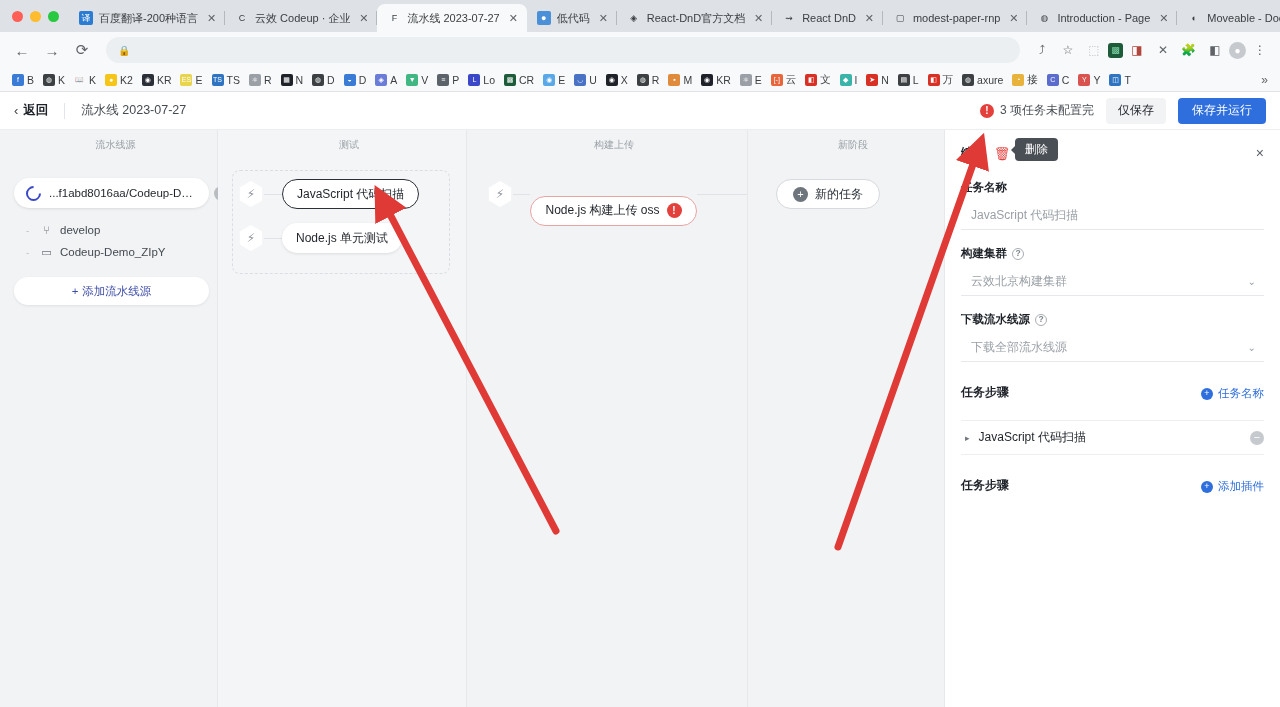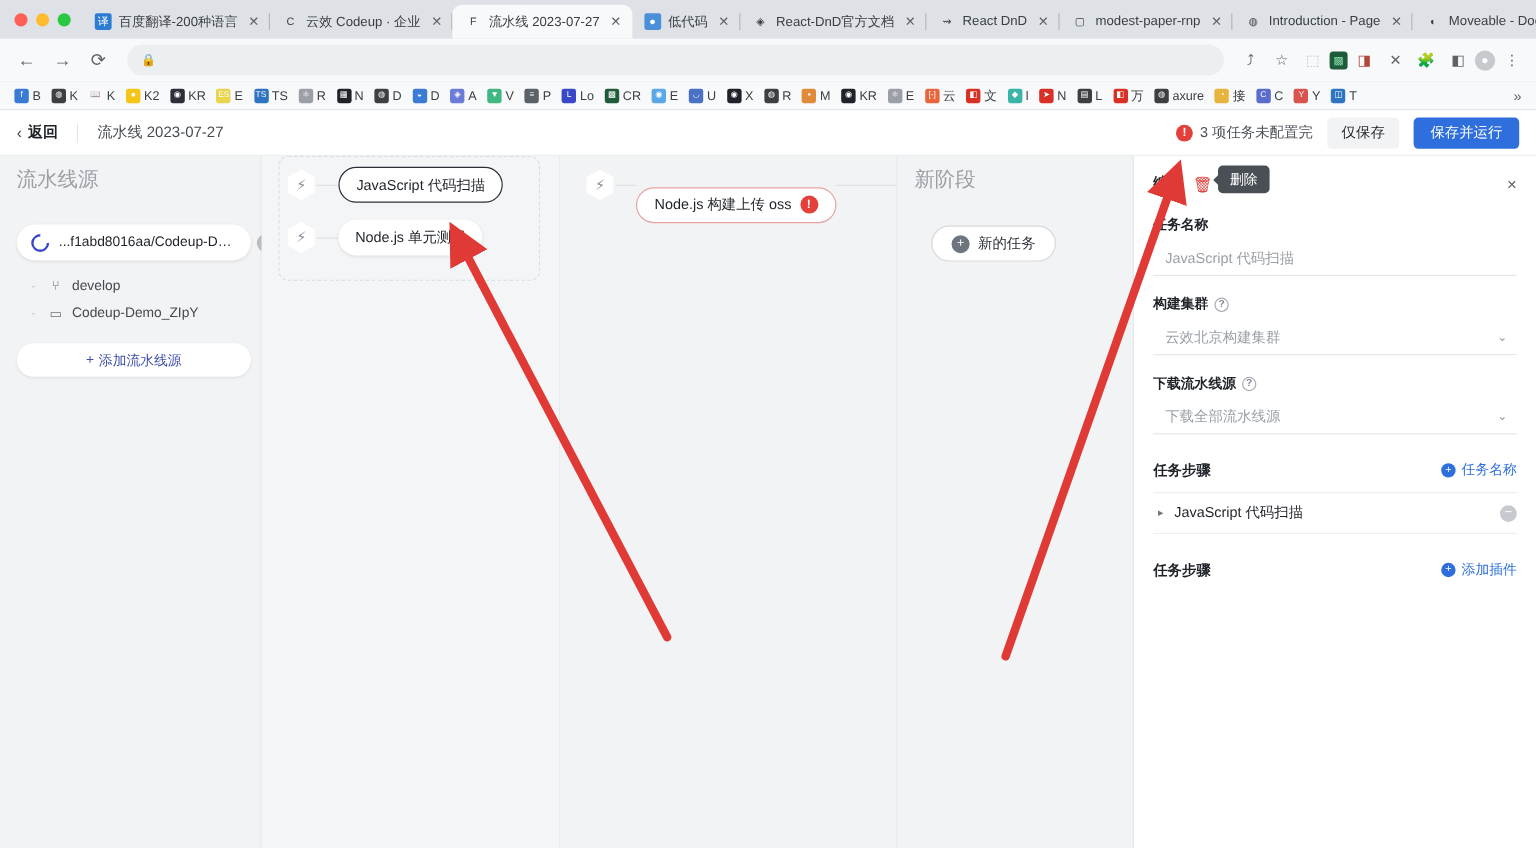--- a/index.html
+++ b/index.html
@@ -125,21 +125,21 @@
     font-size: 12px; color: #fff; display: flex; align-items: center;
   }
 
   
   .canvas { position: relative; height: 587px; display: flex; }
 
   .lane {
     position: relative; border-right: 1px solid #e6e8eb; height: 587px;
     padding-top: 8px; flex: 0 0 auto;
   }
-  .lane-title { font-size: 17px; color: #9aa0a6; padding-left: 14px; margin-bottom: 26px; }
+  .lane-title { font-size: 10px; color: #9aa0a6; padding-left: 14px; margin-bottom: 26px; text-align: center; }
 
   .lane-src   { width: 218px; background: #f1f3f5; }
   .lane-test  { width: 249px; background: #f4f5f7; }
   .lane-build { width: 281px; background: #f1f3f5; }
   .lane-new   { width: 197px; background: #f1f3f5; }
 
   
   .src-card {
     margin: 0 8px 0 14px; height: 30px; background: #fff; border-radius: 15px;
     display: flex; align-items: center; gap: 8px; padding: 0 12px;
@@ -234,21 +234,21 @@
     color: #80858b; font-size: 8.5px; display: inline-flex; align-items: center;
     justify-content: center; line-height: 1;
   }
   .finput {
     height: 28px; border-bottom: 1px solid #e6e8eb; display: flex;
     align-items: center; padding: 0 2px 0 10px; font-size: 12px; color: #9aa0a6;
   }
   .finput .caret { margin-left: auto; color: #9aa0a6; font-size: 10px; padding-right: 6px; }
 
   .sec-hdr {
-    display: flex; align-items: flex-start; margin-top: 22px; padding-bottom: 9px;
+    display: flex; align-items: flex-end; margin-top: 22px; padding-bottom: 19px;
     border-bottom: 1px solid #eceef0;
   }
   .sec-title { font-size: 12px; font-weight: 700; color: #1f2329; }
   .sec-action { margin-left: auto; display: flex; align-items: center; gap: 5px;
     font-size: 11.5px; color: #2f6fdd; }
   .sec-action .pp {
     width: 12px; height: 12px; border-radius: 50%; background: #2f6fdd; color: #fff;
     font-size: 9px; display: flex; align-items: center; justify-content: center; line-height: 1;
   }
   .step-row {
@@ -534,20 +534,21 @@
             </div>
           </div>
         <div class="add-src">
           <span>+</span>
           <span>添加流水线源</span>
         </div>
       </div>
     </div>
 
     <div class="lane lane-test">
+      <div class="lane-title">测试</div>
       <div style="position:relative;">
         <div class="dashbox" style="left:14px; top:-8px; width:218px; height:104px;"></div>
 
         <div class="job-row">
           <div class="bolt">⚡</div>
           <div class="connector"></div>
           <div class="job-pill selected">
             <span>JavaScript 代码扫描</span>
           </div>
           <span class="plus-node" style="right:-32px; top:9px;">+</span>
@@ -557,20 +558,21 @@
           <div class="bolt">⚡</div>
           <div class="connector"></div>
           <div class="job-pill">
             <span>Node.js 单元测试</span>
           </div>
         </div>
       </div>
     </div>
 
     <div class="lane lane-build">
+      <div class="lane-title">构建上传</div>
       <div style="position:relative;">
         <div class="job-row">
           <div class="bolt">⚡</div>
           <div class="connector"></div>
           <div class="job-pill errored">
             <span>Node.js 构建上传 oss</span>
             <span class="err-badge">!</span>
           </div>
           <div class="connector" style="width:52px;"></div>
         </div>

